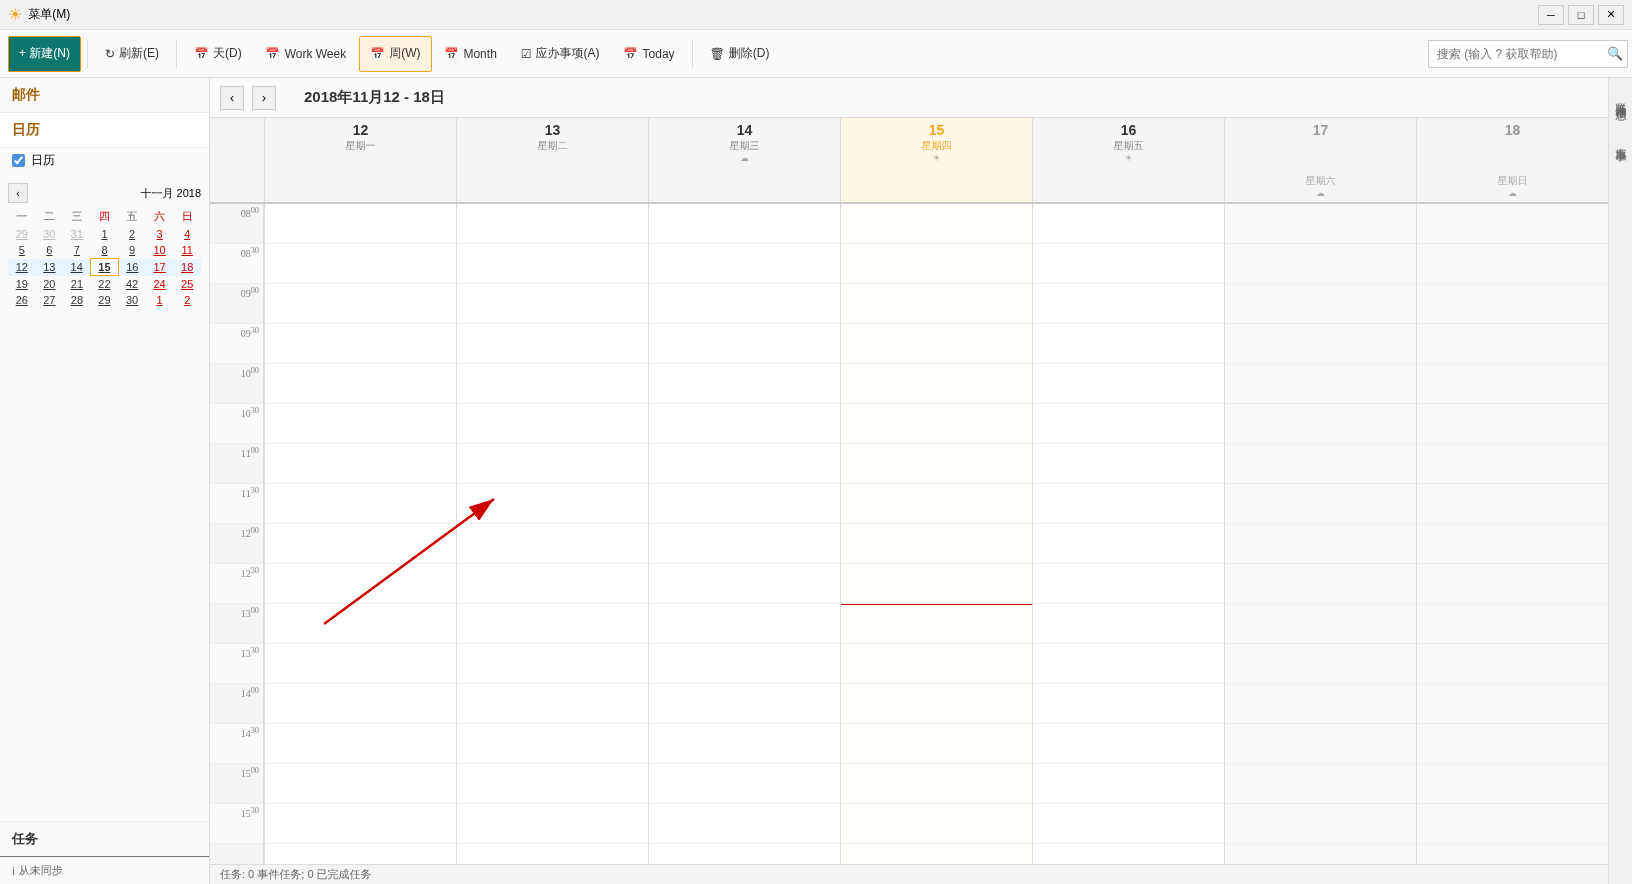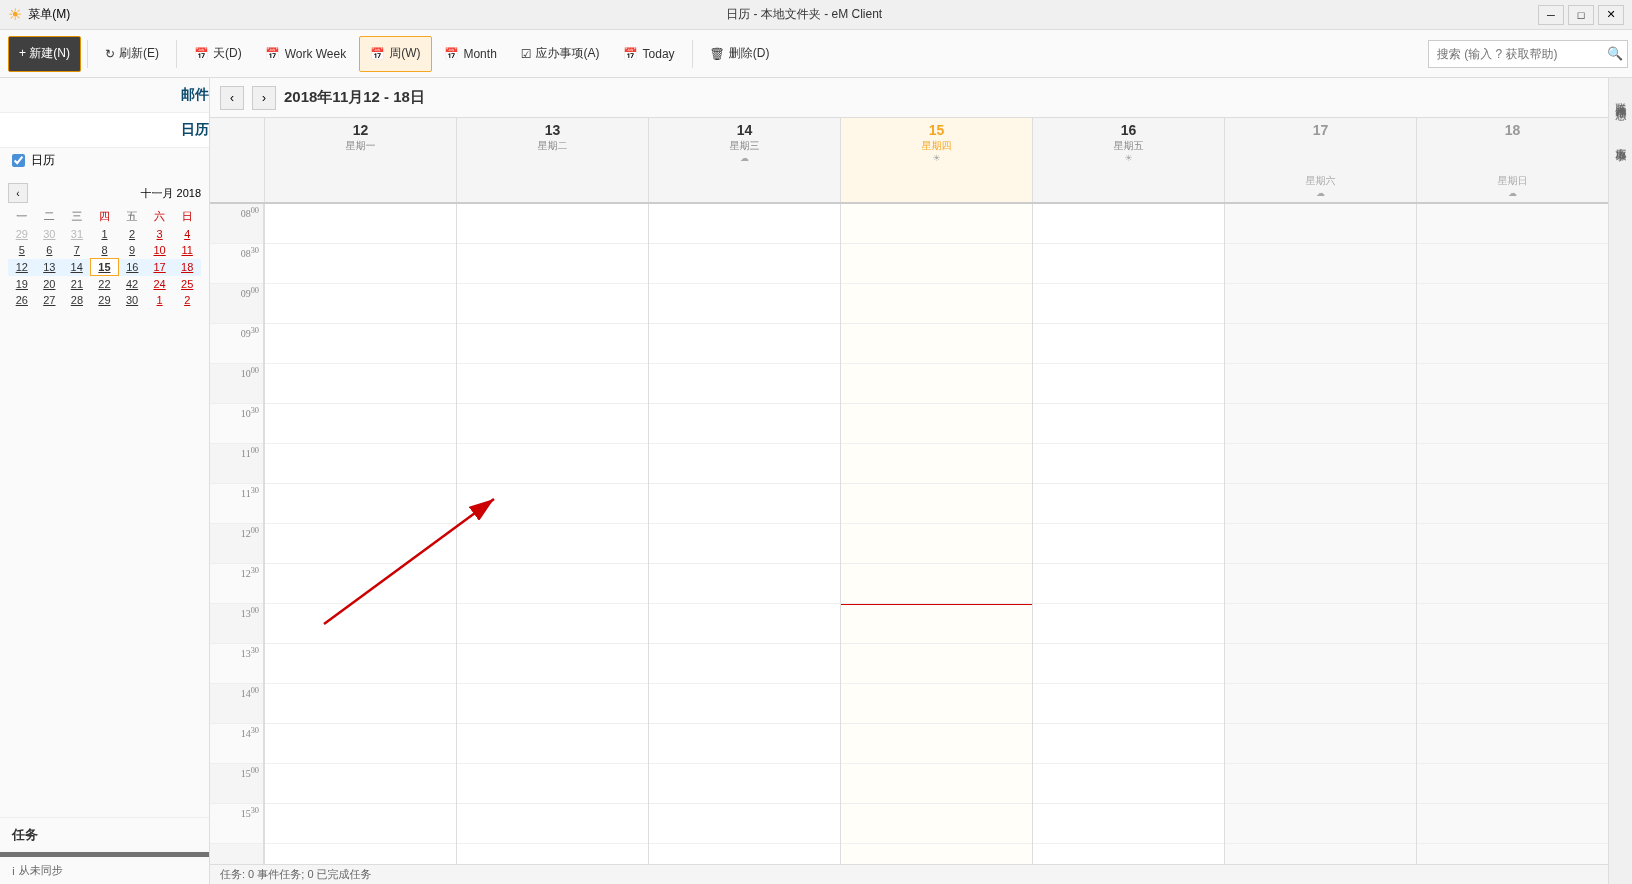--- a/index.html
+++ b/index.html
@@ -37,21 +37,21 @@
       background: transparent;
       cursor: pointer;
       display: flex;
       align-items: center;
       gap: 4px;
       font-size: 12px;
       color: #333;
       border-radius: 2px;
     }
     .toolbar-btn.active { background: #fff3e0; border-color: #f5a623; }
-    .toolbar-btn.new-btn { background: #404040; color: white; border-color: #e09000; }
+    .toolbar-btn.new-btn { background: #0f766e; color: white; border-color: #e09000; }
     .toolbar-search {
       margin-left: auto;
       width: 200px;
       height: 28px;
       border: 1px solid #ccc;
       padding: 0 8px;
       font-size: 12px;
       color: #999;
       background: white;
     }
@@ -66,26 +66,25 @@
     
     .sidebar {
       width: 210px;
       background: #fafafa;
       border-right: 1px solid #ddd;
       display: flex;
       flex-direction: column;
       flex-shrink: 0;
     }
     .sidebar-section {
-      padding: 8px 0;
+      padding: 8px 12px;
       font-size: 14px;
       font-weight: bold;
-      color: #0c4a6e;
+      color: #a16207;
       border-bottom: 1px solid #eee;
-      text-align: right;
     }
     .sidebar-calendar-item {
       display: flex;
       align-items: center;
       gap: 6px;
       padding: 4px 12px;
     }
     .sidebar-checkbox {
       width: 13px; height: 13px;
       accent-color: #4a90d9;
@@ -132,21 +131,21 @@
     .mini-cal-grid td.weekend { color: #c00; }
     .sidebar-bottom {
       margin-top: auto;
       border-top: 1px solid #eee;
     }
     .sidebar-bottom-item {
       padding: 8px 12px;
       font-size: 13px;
       color: #333;
       font-weight: bold;
-      border-bottom: 5px solid #737373;
+      border-bottom: 1px solid #737373;
       cursor: pointer;
     }
     .sidebar-sync {
       padding: 6px 12px;
       font-size: 11px;
       color: #666;
       display: flex; align-items: center; gap: 4px;
       cursor: pointer;
     }
 
@@ -170,21 +169,21 @@
       background: #fafafa;
     }
     .cal-nav-btn {
       width: 24px; height: 24px;
       border: 1px solid #ccc;
       background: #f0f0f0;
       cursor: pointer;
       display: flex; align-items: center; justify-content: center;
       font-size: 12px;
     }
-    .cal-title { font-size: 15px; font-weight: bold; color: #333; }
+    .cal-title { font-size: 15px; font-weight: bold; color: #333; margin-left: 20px; }
 
     
     .week-header {
       display: flex;
       background: #f5f5f5;
       border-bottom: 2px solid #ccc;
       flex-shrink: 0;
     }
     .time-gutter { width: 54px; flex-shrink: 0; }
     .day-col-header {
@@ -281,21 +280,20 @@
     .right-panel-dot { color: #999; font-size: 16px; margin: 4px 0; }
   </style>
 </head>
 <body>
 
 <div class="title-bar">
   <div class="title-bar-left">
     <span style="color:#f5a623; font-size:16px;">☀</span>
     <span style="cursor:pointer;">菜单(M)</span>
   </div>
-  <div class="title-bar-title">日历 - 本地文件夹 - eM Client</div>
   <div class="title-bar-controls">
     <button class="title-btn">─</button>
     <button class="title-btn">□</button>
     <button class="title-btn">✕</button>
   </div>
 </div>
 
 <div class="toolbar">
   <button class="toolbar-btn new-btn" style="font-size:12px;">+ 新建(N)</button>
   <div class="toolbar-divider"></div>

